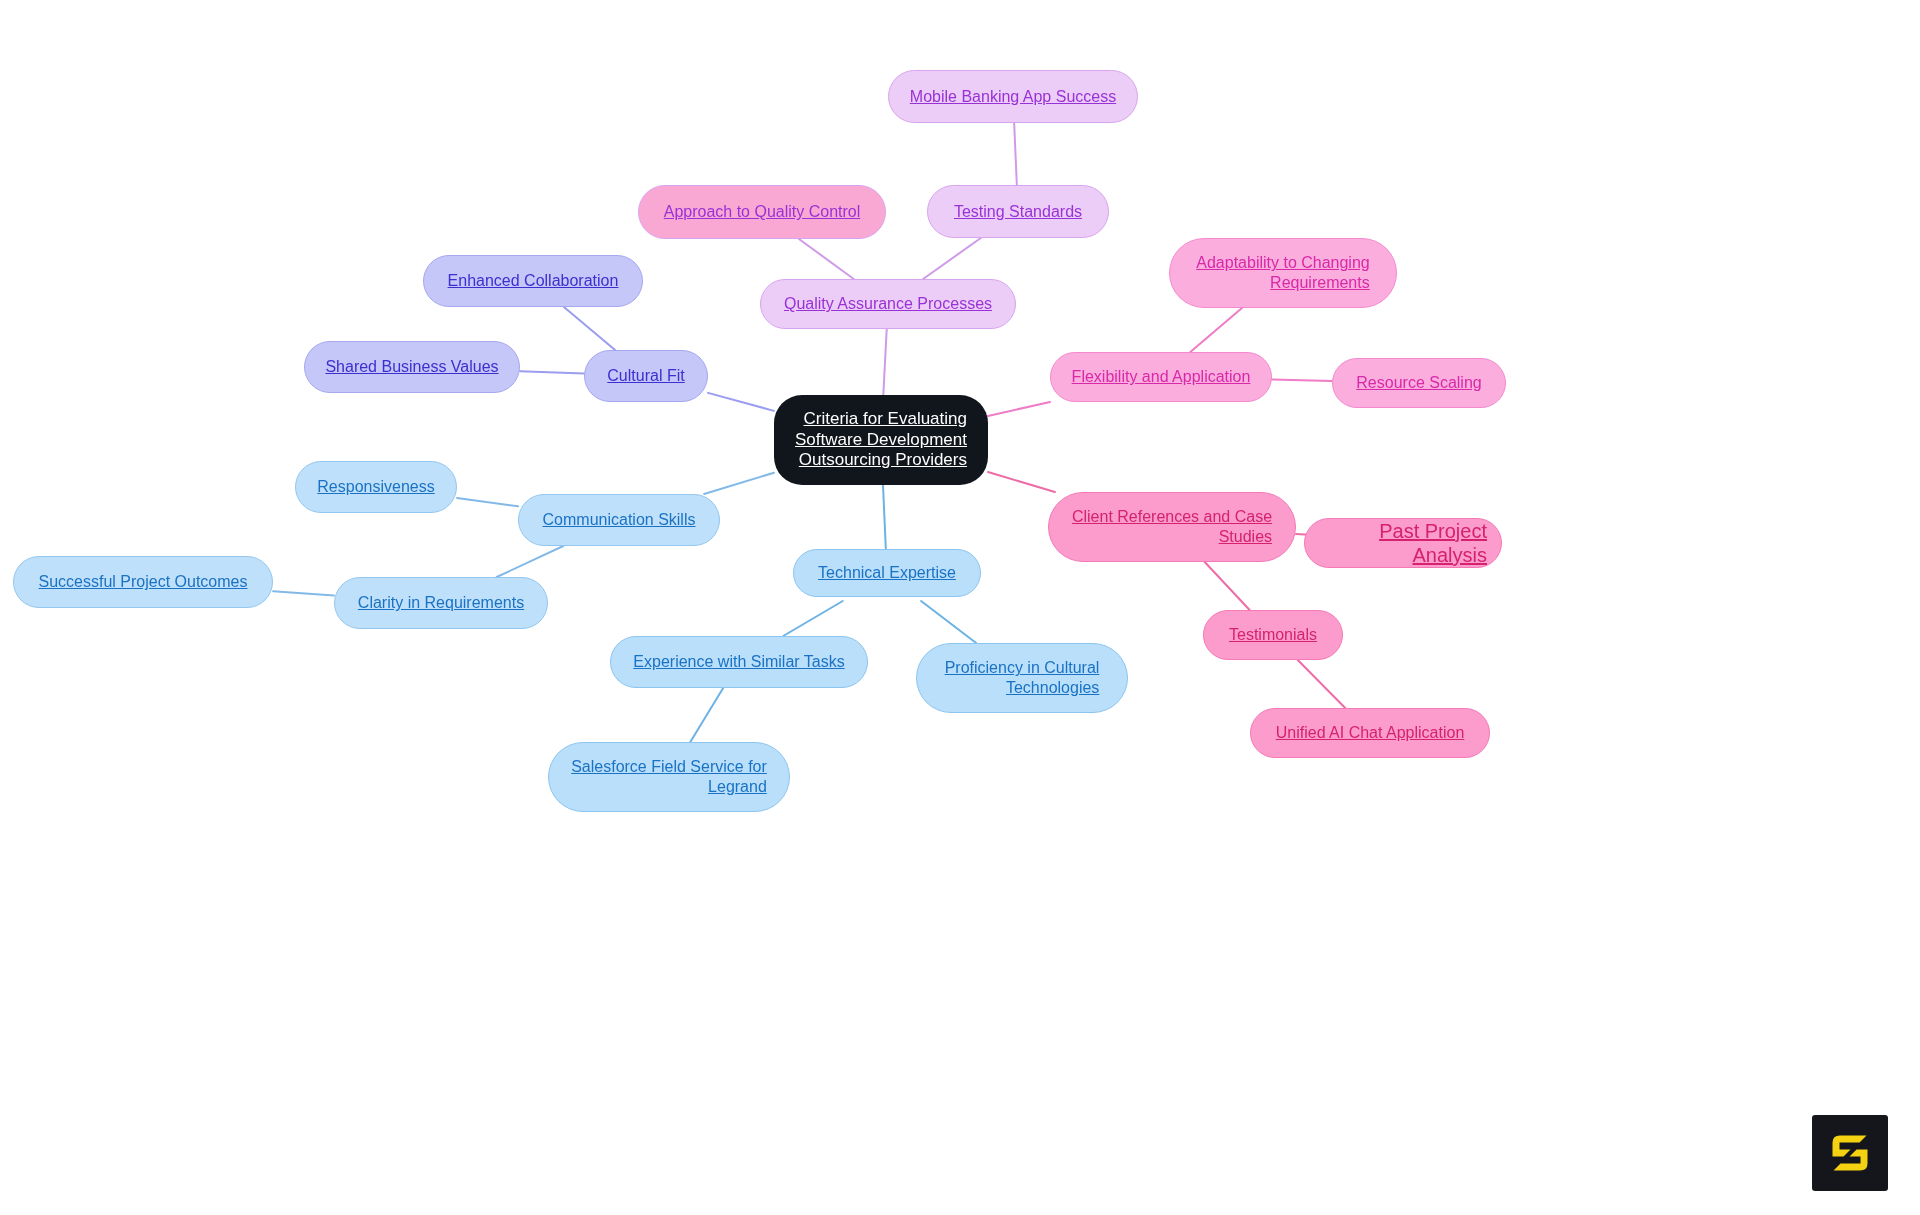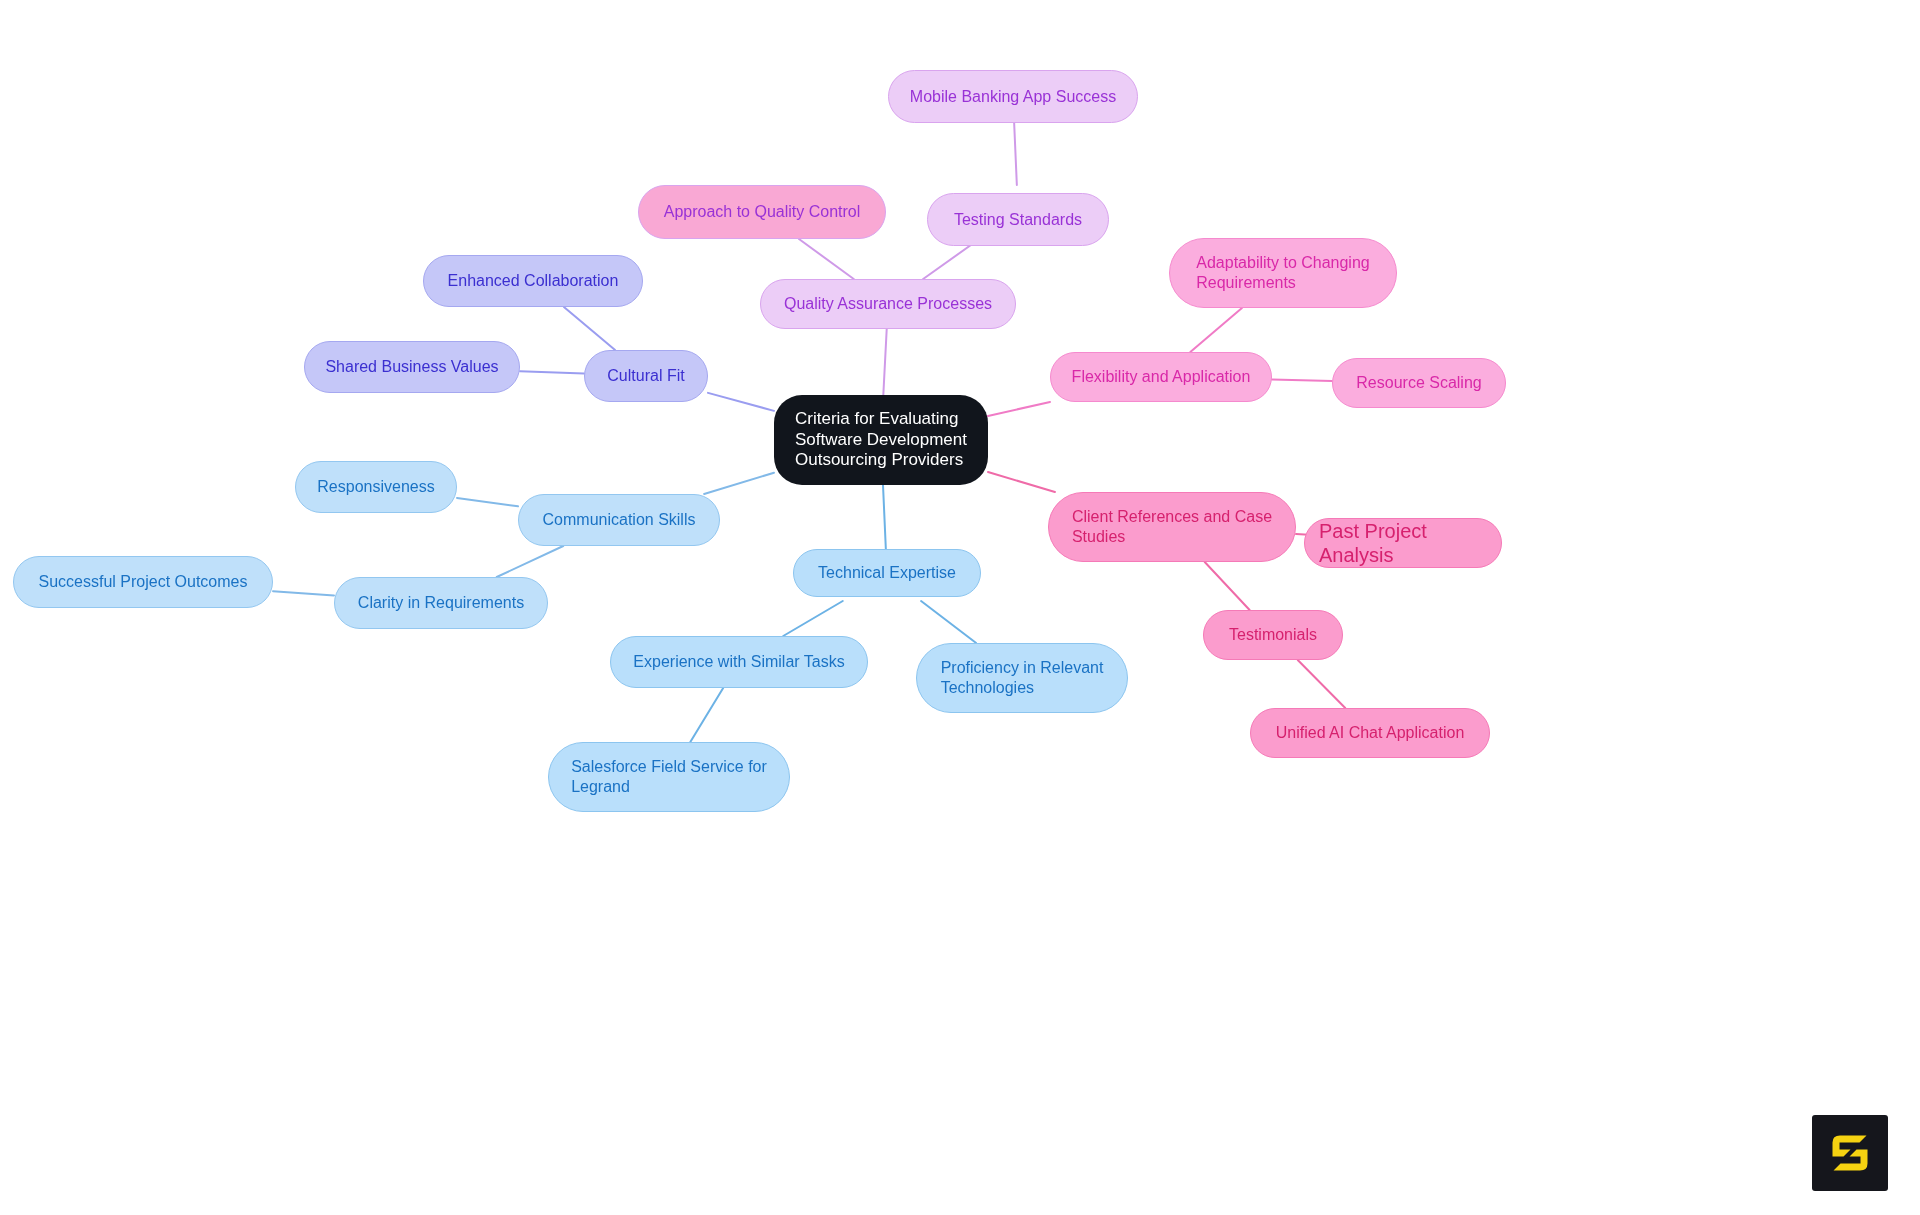--- a/index.html
+++ b/index.html
@@ -21,28 +21,29 @@
     position: absolute;
     left: 0; top: 0;
     width: 1920px; height: 1215px;
     pointer-events: none;
   }
   .node {
     position: absolute;
     display: flex;
     align-items: center;
     justify-content: center;
-    text-align: left;
+    text-align: right;
     border-radius: 40px;
     border-style: solid;
     border-width: 1.5px;
     line-height: 1.22;
     padding: 6px 14px;
     white-space: pre-line;
     z-index: 2;
+    text-decoration: underline;
   }
   .node.root {
     border-radius: 22px;
     border-width: 0;
     z-index: 3;
   }
   #logo {
     position: absolute;
     left: 1812px;
     top: 1115px;
@@ -81,34 +82,34 @@
       <line x1="1190.326923076923" y1="352" x2="1241.9423076923076" y2="308" stroke="#f07bc6" stroke-width="2" stroke-linecap="round"></line>
       <line x1="1272" y1="379.5813953488372" x2="1332" y2="380.9767441860465" stroke="#f07bc6" stroke-width="2" stroke-linecap="round"></line>
       <line x1="988" y1="471.9896907216495" x2="1054.9310344827586" y2="492" stroke="#ef6ba8" stroke-width="2" stroke-linecap="round"></line>
       <line x1="1296" y1="534.0106007067138" x2="1356" y2="537.4028268551236" stroke="#ef6ba8" stroke-width="2" stroke-linecap="round"></line>
       <line x1="1204.7314814814815" y1="562" x2="1249.6203703703704" y2="610" stroke="#ef6ba8" stroke-width="2" stroke-linecap="round"></line>
       <line x1="1297.7448979591836" y1="660" x2="1345.2551020408164" y2="708" stroke="#ef6ba8" stroke-width="2" stroke-linecap="round"></line>
     </svg>
   <div id="nodes-layer">
       <div class="node" style="left: 760px; top: 279px; width: 256px; height: 50px; background: rgb(236, 205, 247); color: rgb(153, 50, 214); border-color: rgb(217, 164, 238); font-size: 16px;">Quality Assurance Processes</div>
       <div class="node" style="left: 638px; top: 185px; width: 248px; height: 54px; background: #f9a8d4; color: rgb(153, 50, 214); border-color: rgb(217, 164, 238); font-size: 16px;">Approach to Quality Control</div>
-      <div class="node" style="left: 927px; top: 185px; width: 182px; height: 53px; background: rgb(236, 205, 247); color: rgb(153, 50, 214); border-color: rgb(217, 164, 238); font-size: 16px; margin-top: 8px;">Testing Standards</div>
+      <div class="node" style="left: 927px; top: 185px; width: 182px; height: 53px; background: rgb(236, 205, 247); color: rgb(153, 50, 214); border-color: rgb(217, 164, 238); font-size: 16px;">Testing Standards</div>
       <div class="node" style="left: 888px; top: 70px; width: 250px; height: 53px; background: rgb(236, 205, 247); color: rgb(153, 50, 214); border-color: rgb(217, 164, 238); font-size: 16px;">Mobile Banking App Success</div>
       <div class="node" style="left: 584px; top: 350px; width: 124px; height: 52px; background: rgb(197, 199, 248); color: rgb(59, 47, 208); border-color: rgb(165, 168, 240); font-size: 16px;">Cultural Fit</div>
       <div class="node" style="left: 423px; top: 255px; width: 220px; height: 52px; background: rgb(197, 199, 248); color: rgb(59, 47, 208); border-color: rgb(165, 168, 240); font-size: 16px;">Enhanced Collaboration</div>
       <div class="node" style="left: 304px; top: 341px; width: 216px; height: 52px; background: rgb(197, 199, 248); color: rgb(59, 47, 208); border-color: rgb(165, 168, 240); font-size: 16px;">Shared Business Values</div>
       <div class="node" style="left: 518px; top: 494px; width: 202px; height: 52px; background: rgb(191, 224, 250); color: rgb(26, 114, 196); border-color: rgb(147, 199, 240); font-size: 16px;">Communication Skills</div>
       <div class="node" style="left: 295px; top: 461px; width: 162px; height: 52px; background: rgb(191, 224, 250); color: rgb(26, 114, 196); border-color: rgb(147, 199, 240); font-size: 16px;">Responsiveness</div>
       <div class="node" style="left: 334px; top: 577px; width: 214px; height: 52px; background: rgb(191, 224, 250); color: rgb(26, 114, 196); border-color: rgb(147, 199, 240); font-size: 16px;">Clarity in Requirements</div>
       <div class="node" style="left: 13px; top: 556px; width: 260px; height: 52px; background: rgb(191, 224, 250); color: rgb(26, 114, 196); border-color: rgb(147, 199, 240); font-size: 16px;">Successful Project Outcomes</div>
       <div class="node" style="left: 793px; top: 549px; width: 188px; height: 48px; background: rgb(185, 223, 251); color: rgb(26, 114, 196); border-color: rgb(140, 197, 239); font-size: 16px;">Technical Expertise</div>
       <div class="node" style="left: 610px; top: 636px; width: 258px; height: 52px; background: rgb(185, 223, 251); color: rgb(26, 114, 196); border-color: rgb(140, 197, 239); font-size: 16px;">Experience with Similar Tasks</div>
       <div class="node" style="left: 548px; top: 742px; width: 242px; height: 70px; background: rgb(185, 223, 251); color: rgb(26, 114, 196); border-color: rgb(140, 197, 239); font-size: 16px;">Salesforce Field Service for
 Legrand</div>
-      <div class="node" style="left: 916px; top: 643px; width: 212px; height: 70px; background: rgb(185, 223, 251); color: rgb(26, 114, 196); border-color: rgb(140, 197, 239); font-size: 16px;">Proficiency in Relevant
+      <div class="node" style="left: 916px; top: 643px; width: 212px; height: 70px; background: rgb(185, 223, 251); color: rgb(26, 114, 196); border-color: rgb(140, 197, 239); font-size: 16px;">Proficiency in Cultural
 Technologies</div>
       <div class="node" style="left: 1050px; top: 352px; width: 222px; height: 50px; background: rgb(251, 173, 222); color: rgb(217, 40, 168); border-color: rgb(245, 138, 206); font-size: 16px;">Flexibility and Application</div>
       <div class="node" style="left: 1169px; top: 238px; width: 228px; height: 70px; background: rgb(251, 173, 222); color: rgb(217, 40, 168); border-color: rgb(245, 138, 206); font-size: 16px;">Adaptability to Changing
 Requirements</div>
       <div class="node" style="left: 1332px; top: 358px; width: 174px; height: 50px; background: rgb(251, 173, 222); color: rgb(217, 40, 168); border-color: rgb(245, 138, 206); font-size: 16px;">Resource Scaling</div>
       <div class="node" style="left: 1048px; top: 492px; width: 248px; height: 70px; background: rgb(251, 156, 205); color: rgb(214, 33, 110); border-color: rgb(245, 122, 183); font-size: 16px;">Client References and Case
 Studies</div>
       <div class="node" style="left: 1304px; top: 518px; width: 198px; height: 50px; background: rgb(251, 156, 205); color: rgb(214, 33, 110); border-color: rgb(245, 122, 183); font-size: 20px;">Past Project Analysis</div>
       <div class="node" style="left: 1203px; top: 610px; width: 140px; height: 50px; background: rgb(251, 156, 205); color: rgb(214, 33, 110); border-color: rgb(245, 122, 183); font-size: 16px;">Testimonials</div>
       <div class="node" style="left: 1250px; top: 708px; width: 240px; height: 50px; background: rgb(251, 156, 205); color: rgb(214, 33, 110); border-color: rgb(245, 122, 183); font-size: 16px;">Unified AI Chat Application</div>

